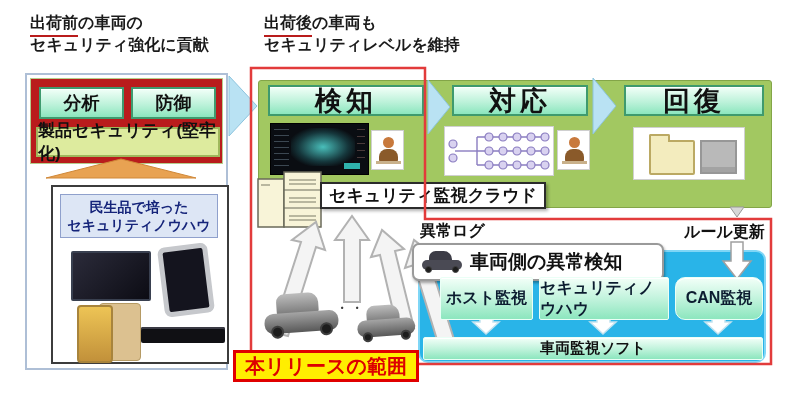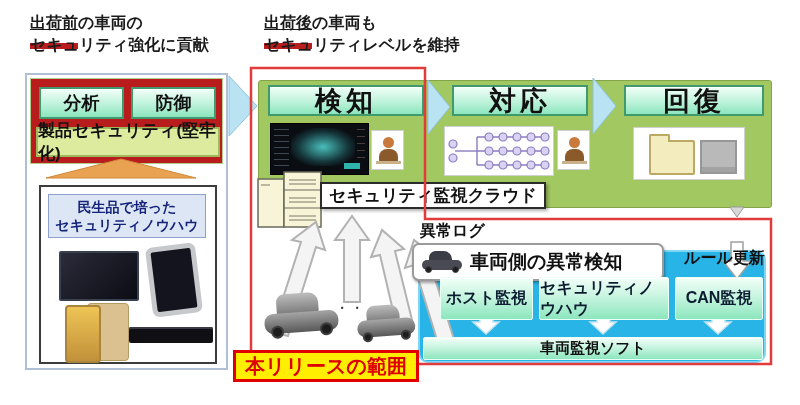--- a/index.html
+++ b/index.html
@@ -1,32 +1,32 @@
 <!DOCTYPE html>
 <html><head>
 <meta charset="utf-8">
 <style>
   html,body{margin:0;padding:0;background:#fff;}
   body{font-family:"Liberation Sans","DejaVu Sans",sans-serif;color:#111;}
   .stage{position:relative;width:800px;height:405px;background:#fff;overflow:hidden;}
   .abs{position:absolute;}
   .b{font-weight:bold;}
-  .u{border-bottom:6px solid #b91c1c;padding-bottom:12px;text-decoration:underline;}
+  .u{border-bottom:2px solid #b91c1c;padding-bottom:4px;}
 
   
   .hdr{font-size:16px;line-height:22px;color:#1a1a1a;font-weight:600;}
 
   
   .left-outer{left:25px;top:73px;width:203px;height:297px;background:#fff;border:2px solid #aebfd6;box-sizing:border-box;}
   .left-green{position:absolute;left:3px;top:3px;width:193px;height:86px;background:#b91c1c;border:1px solid #b5cd8c;box-sizing:border-box;}
   .mintbox{background:linear-gradient(180deg,#f2fff8 0%,#bdf2da 55%,#8ce6be 100%);border:2px solid #3f9a6e;box-sizing:border-box;display:flex;align-items:center;justify-content:center;font-weight:bold;box-shadow:inset 0 1px 0 #ffffff;}
   .box-analysis{position:absolute;left:8px;top:8px;width:85px;height:32px;font-size:18px;}
   .box-defense{position:absolute;left:100px;top:8px;width:85px;height:32px;font-size:18px;}
   .box-product{position:absolute;left:5px;top:48px;width:184px;height:30px;background:#ddeb9e;border:2px solid #9fb85c;box-sizing:border-box;display:flex;align-items:center;justify-content:center;font-weight:bold;font-size:17px;}
-  .knowhow-outer{position:absolute;left:12px;top:110px;width:178px;height:179px;background:#fff;border:2.5px solid #3c3c3c;box-sizing:border-box;padding-left:12px;}
+  .knowhow-outer{position:absolute;left:24px;top:110px;width:178px;height:179px;background:#fff;border:2.5px solid #3c3c3c;box-sizing:border-box;padding-left:12px;}
   .knowhow-label{position:absolute;left:7px;top:7px;width:158px;height:44px;background:#dde6f5;border:1px solid #8fa0cc;box-sizing:border-box;display:flex;flex-direction:column;align-items:center;justify-content:center;color:#15247a;font-weight:bold;font-size:14px;line-height:18px;}
 
   
   .dev-tv{position:absolute;left:18px;top:64px;width:76px;height:46px;background:linear-gradient(135deg,#2b2b3a,#0c0c14);border:2px solid #394050;border-radius:2px;}
   .dev-tablet{position:absolute;left:108px;top:58px;width:50px;height:70px;background:#14141e;border:5px solid #c6c8cc;border-radius:7px;transform:rotate(-7deg);box-sizing:border-box;}
   .dev-phone-case{position:absolute;left:46px;top:116px;width:40px;height:56px;background:#dcc190;border:1px solid #b59a64;border-radius:4px;}
   .dev-phone{position:absolute;left:24px;top:118px;width:32px;height:54px;background:linear-gradient(180deg,#edc455,#c2913a);border:2px solid #a8843c;border-radius:4px;}
   .dev-recorder{position:absolute;left:88px;top:140px;width:84px;height:16px;background:#101014;border-radius:2px;box-shadow:inset 0 2px 0 #3a3a44;}
 
   
@@ -57,21 +57,21 @@
   
   .cloud-label{left:320px;top:182px;width:226px;height:27px;background:#fff;border:2px solid #2b2b2b;box-sizing:border-box;display:flex;align-items:center;justify-content:center;font-weight:bold;font-size:17px;box-shadow:2px 2px 3px rgba(0,0,0,.3);}
   .small-bold{font-size:16px;font-weight:bold;color:#111;}
 
   
   .blue-panel{left:418px;top:250px;width:348px;height:113px;background:#29b4e8;border:2px solid #7fd6f6;border-radius:10px;box-sizing:border-box;}
   .vehicle-label{left:412px;top:243px;width:252px;height:38px;background:#fff;border:2px solid #9a9a9a;border-radius:7px;box-sizing:border-box;display:flex;align-items:center;gap:8px;padding:0 8px;font-weight:bold;font-size:19px;box-shadow:1px 2px 3px rgba(0,0,0,.35);}
   .monitor{top:277px;height:43px;font-size:16px;color:#0c1c30;border:1px solid #eafff6;border-radius:2px;}
   .m-host{left:440px;width:93px;}
   .m-ether{left:539px;width:130px;}
-  .m-can{left:675px;width:88px;}
+  .m-can{left:675px;width:88px;border-radius:10px;}
   .sw-bar{left:423px;top:337px;width:340px;height:23px;font-size:15px;border:1px solid #eafff6;border-radius:2px;}
 
   
   .car{position:absolute;}
   .car .roof{position:absolute;left:18%;right:26%;top:0;height:45%;border-radius:8px 10px 2px 2px;background:linear-gradient(180deg,#bdbdbd,#7c7c7c);}
   .car .bodyp{position:absolute;left:0;right:0;bottom:5px;height:46%;border-radius:9px;background:linear-gradient(180deg,#a5a5a5,#585858);}
   .car .w1,.car .w2{position:absolute;bottom:0;width:13px;height:13px;border-radius:50%;background:#1d1d1d;border:2px solid #3e3e3e;box-sizing:border-box;}
   .car .w1{left:8%;} .car .w2{right:8%;}
   .car.small .w1,.car.small .w2{width:10px;height:10px;}
   .car.mini .w1,.car.mini .w2{width:7px;height:7px;border-width:1px;}
@@ -204,21 +204,21 @@
     <polygon points="458,352 429,260 437,258 414,240 405,268 414,265 442,356" fill="#f4f4f4" stroke="#b2b2b2" stroke-width="2"></polygon>
     <polygon points="730,207 744,207 737,217" fill="#d8d8d8" stroke="#999999" stroke-width="1"></polygon>
     <polygon points="731,242 743,242 743,261 751,261 737,279 723,261 731,261" fill="#ffffff" stroke="#a0a0a0" stroke-width="1.5"></polygon>
     <polygon points="480,313 493,313 493,322 499,322 486,334 473,322 480,322" fill="#ffffff" stroke="#c2e2ef" stroke-width="1.5"></polygon>
     <polygon points="597,313 610,313 610,322 616,322 603,334 590,322 597,322" fill="#ffffff" stroke="#c2e2ef" stroke-width="1.5"></polygon>
     <polygon points="712,313 725,313 725,322 731,322 718,334 705,322 712,322" fill="#ffffff" stroke="#c2e2ef" stroke-width="1.5"></polygon>
   </svg>
 
   <div class="abs cloud-label z3">セキュリティ監視クラウド</div>
   <div class="abs small-bold z3" style="left:420px;top:221px;">異常ログ</div>
-  <div class="abs small-bold z3" style="left:684px;top:222px;margin-top:26px;">ルール更新</div>
+  <div class="abs small-bold z3" style="left:684px;top:222px;">ルール更新</div>
 
   <div class="abs vehicle-label z3">
     <div class="car mini" style="position:relative;width:40px;height:22px;">
       <span class="roof"></span>
         <span class="bodyp"></span>
         <span class="w1"></span>
         <span class="w2"></span>
     </div>
     <span>車両側の異常検知</span>
   </div>

